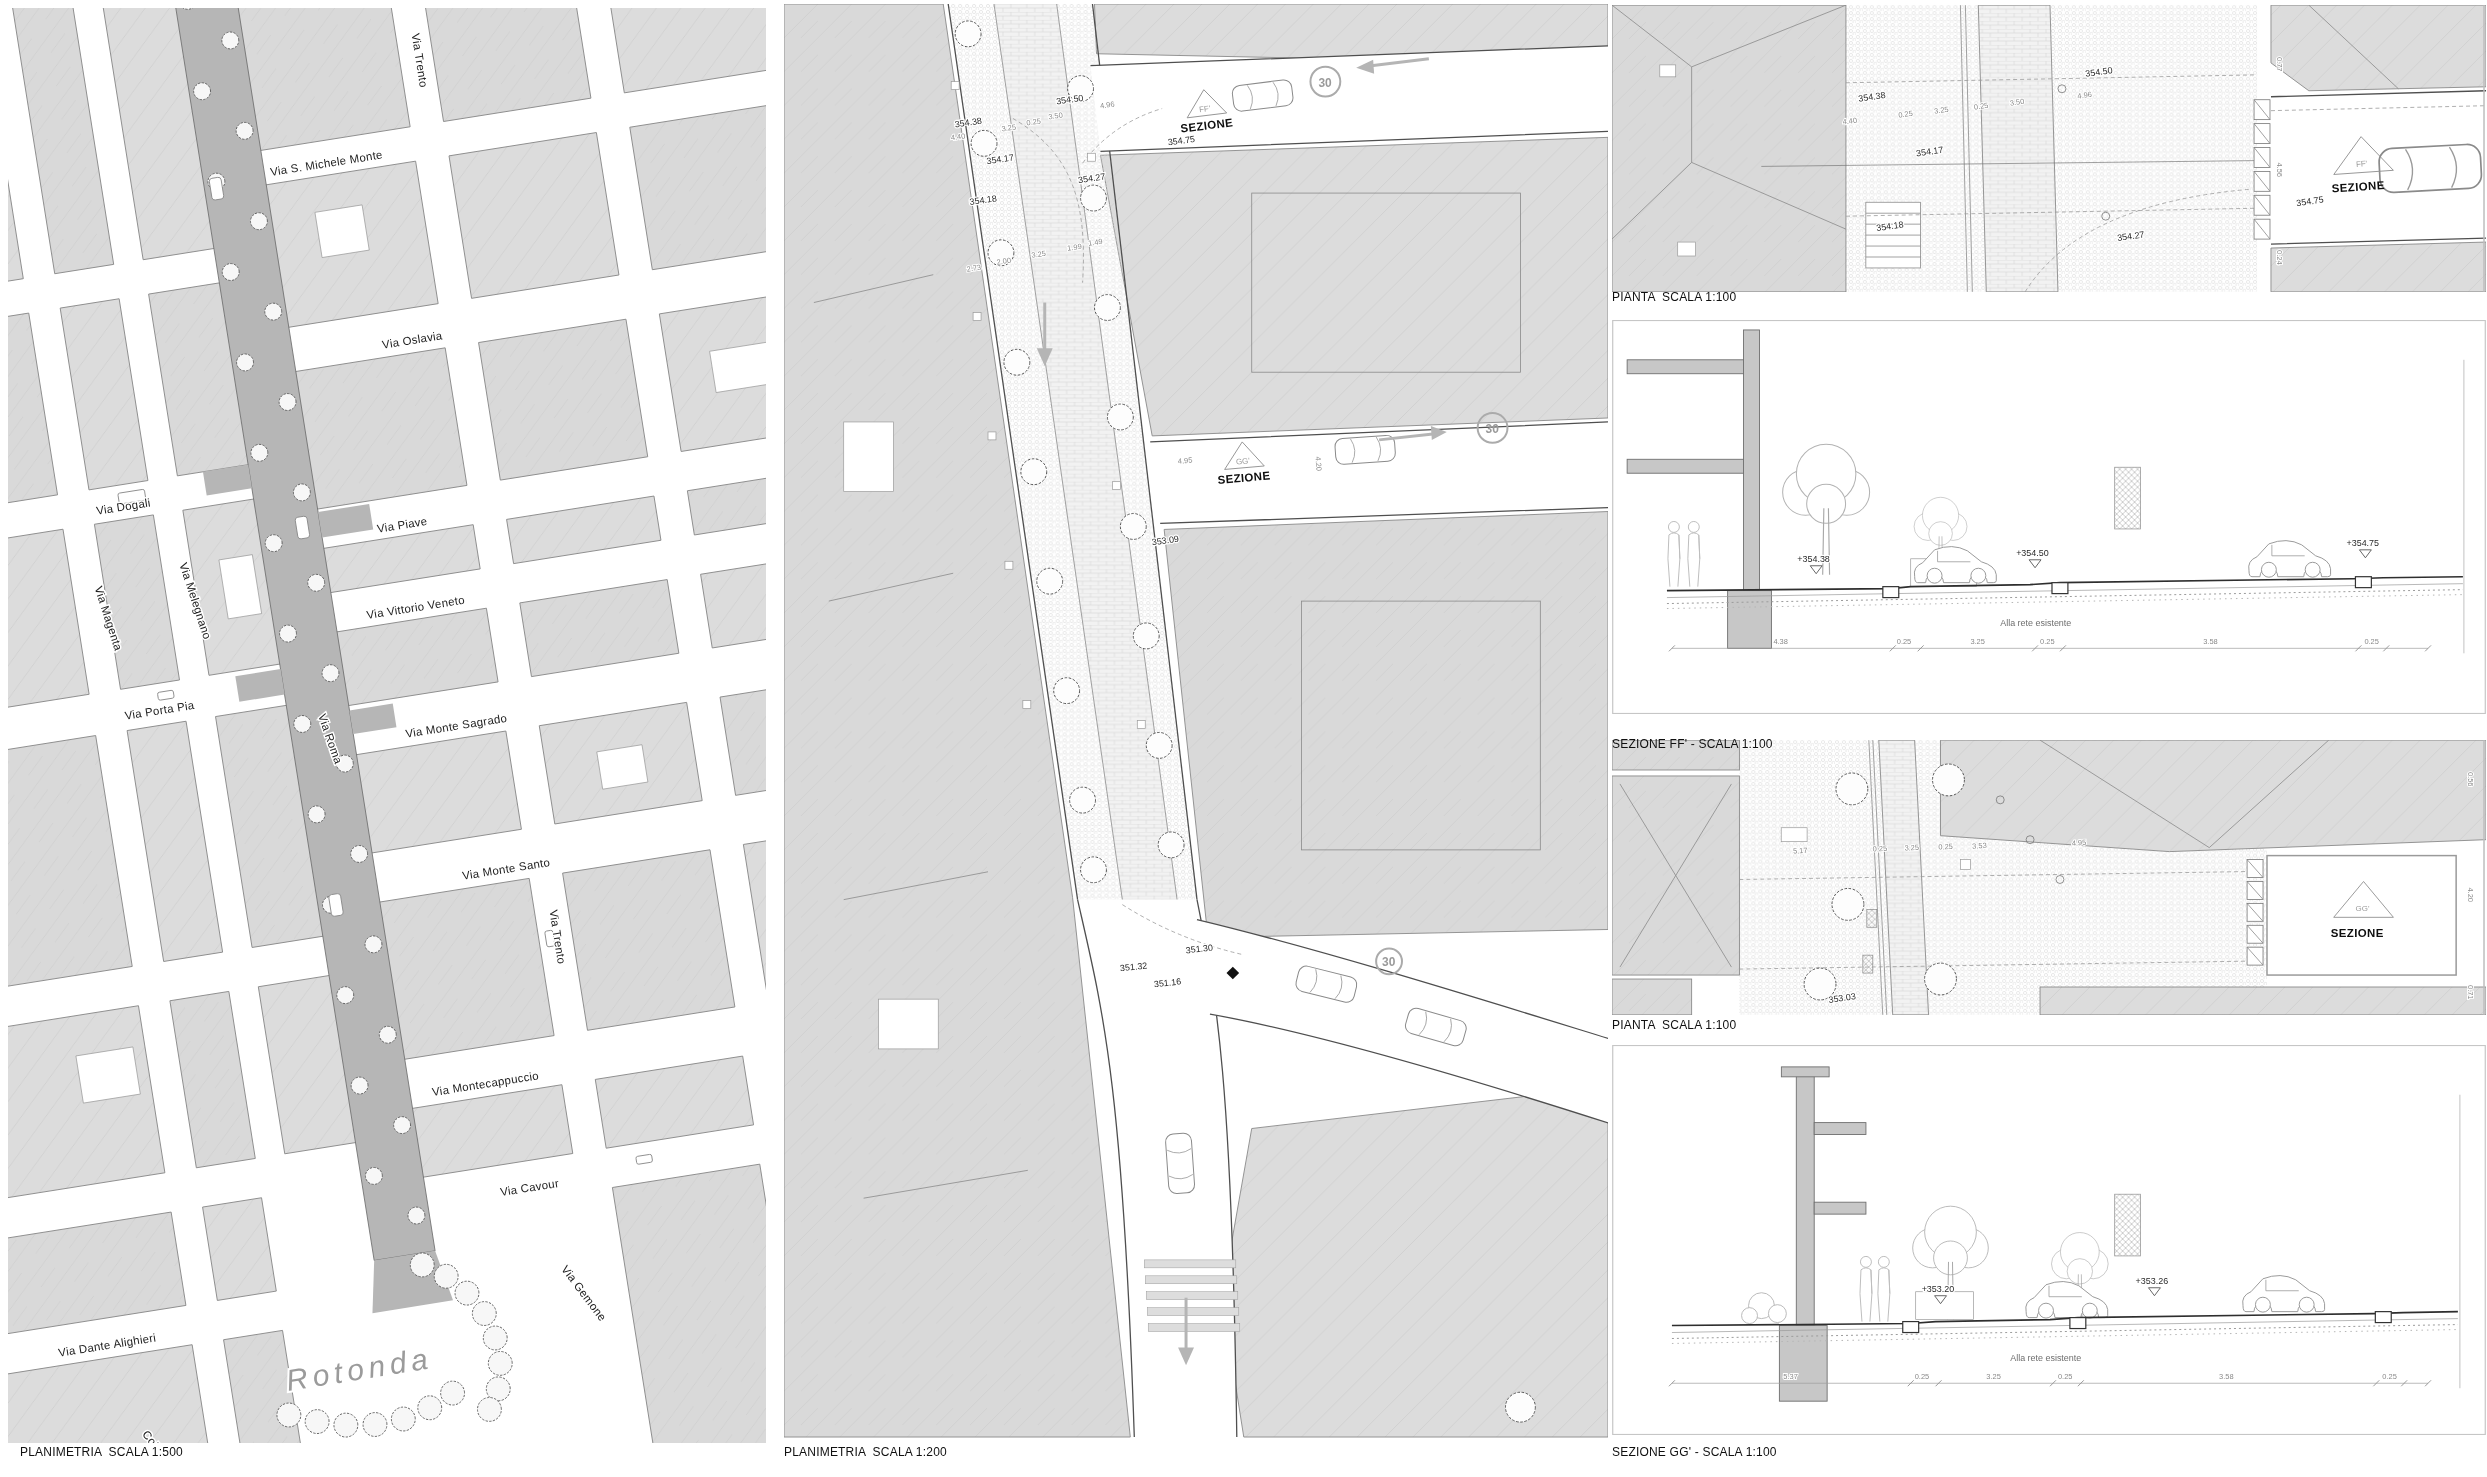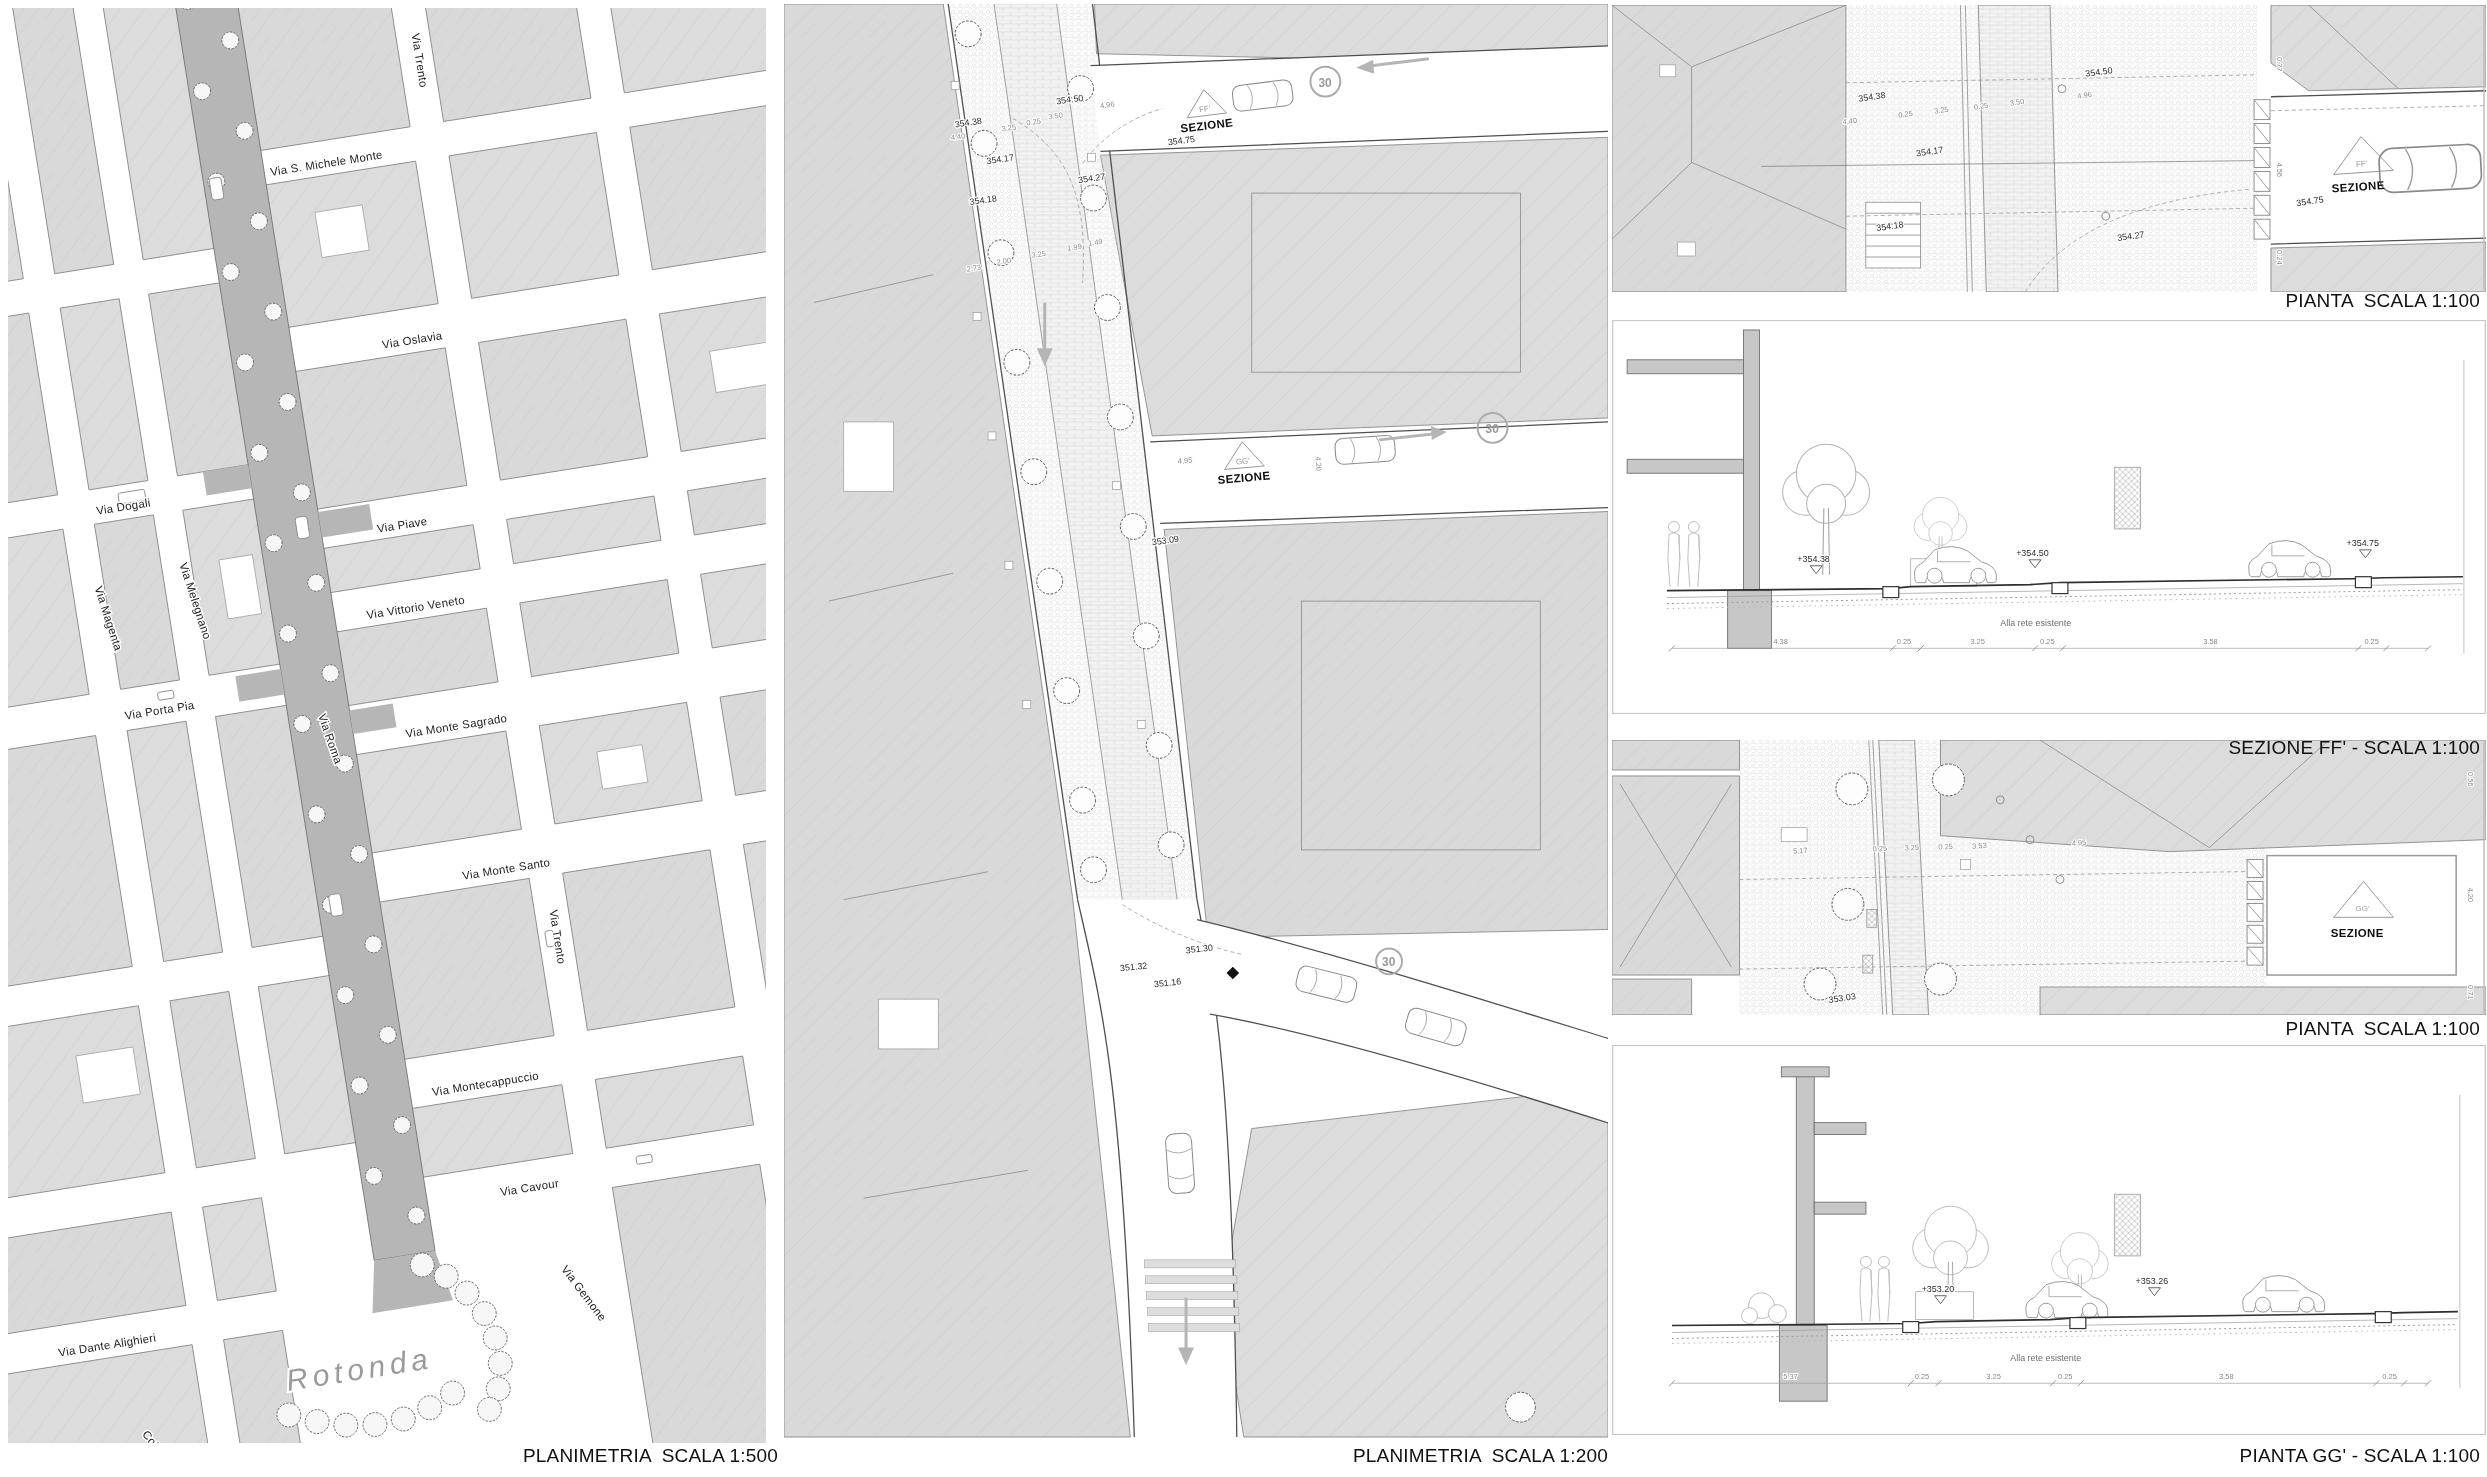--- a/index.html
+++ b/index.html
@@ -1,19 +1,19 @@
 <!DOCTYPE html>
 <html><head>
 <meta charset="utf-8">
 <style>
   html,body{margin:0;padding:0;background:#fff;}
   .sheet{position:relative;width:2488px;height:1478px;background:#ffffff;overflow:hidden;
          font-family:"Liberation Sans",sans-serif;}
   svg{position:absolute;display:block;}
-  .caption{position:absolute;font-size:19px;color:#101010;text-align:right;
+  .caption{position:absolute;font-size:12px;color:#101010;
            white-space:pre;letter-spacing:0.2px;}
   .blk{fill:url(#parc);stroke:#8a8a8a;stroke-width:.9;}
   .blk2{fill:url(#parc2);stroke:#8a8a8a;stroke-width:.9;}
   .court{fill:#ffffff;stroke:#9a9a9a;stroke-width:.7;}
   .tree{fill:#f7f7f7;stroke:#5f5f5f;stroke-width:.9;stroke-dasharray:2.3 1.4;}
   .treeM{fill:#fdfdfd;stroke:#565656;stroke-width:1;stroke-dasharray:2.6 1.6;}
   .street-lbl{font-size:11.5px;fill:#222;paint-order:stroke;stroke:#fff;stroke-width:3px;
               letter-spacing:.3px;}
   .place-lbl{font-size:30px;font-style:italic;fill:#9b9b9b;letter-spacing:5px;
              paint-order:stroke;stroke:#fff;stroke-width:4px;}
@@ -610,16 +610,16 @@
     <text class="dim" x="610" y="336">3.58</text>
     <text class="dim" x="774" y="336">0.25</text>
   </g>
 </svg>
 
 <div class="caption" style="left:20px;width:758px;top:1445px">PLANIMETRIA  SCALA 1:500</div>
 <div class="caption" style="left:784px;width:824px;top:1445px">PLANIMETRIA  SCALA 1:200</div>
 <div class="caption" style="left:1612px;width:868px;top:290px">PIANTA  SCALA 1:100</div>
 <div class="caption" style="left:1612px;width:868px;top:737px">SEZIONE FF' - SCALA 1:100</div>
 <div class="caption" style="left:1612px;width:868px;top:1018px">PIANTA  SCALA 1:100</div>
-<div class="caption" style="left:1612px;width:868px;top:1445px">PIANTA GG' - SCALA 1:100</div>
+<div class="caption" style="left:1612px;width:868px;top:1445px">SEZIONE GG' - SCALA 1:100</div>
 
 </div>
 
 
 </body></html>

